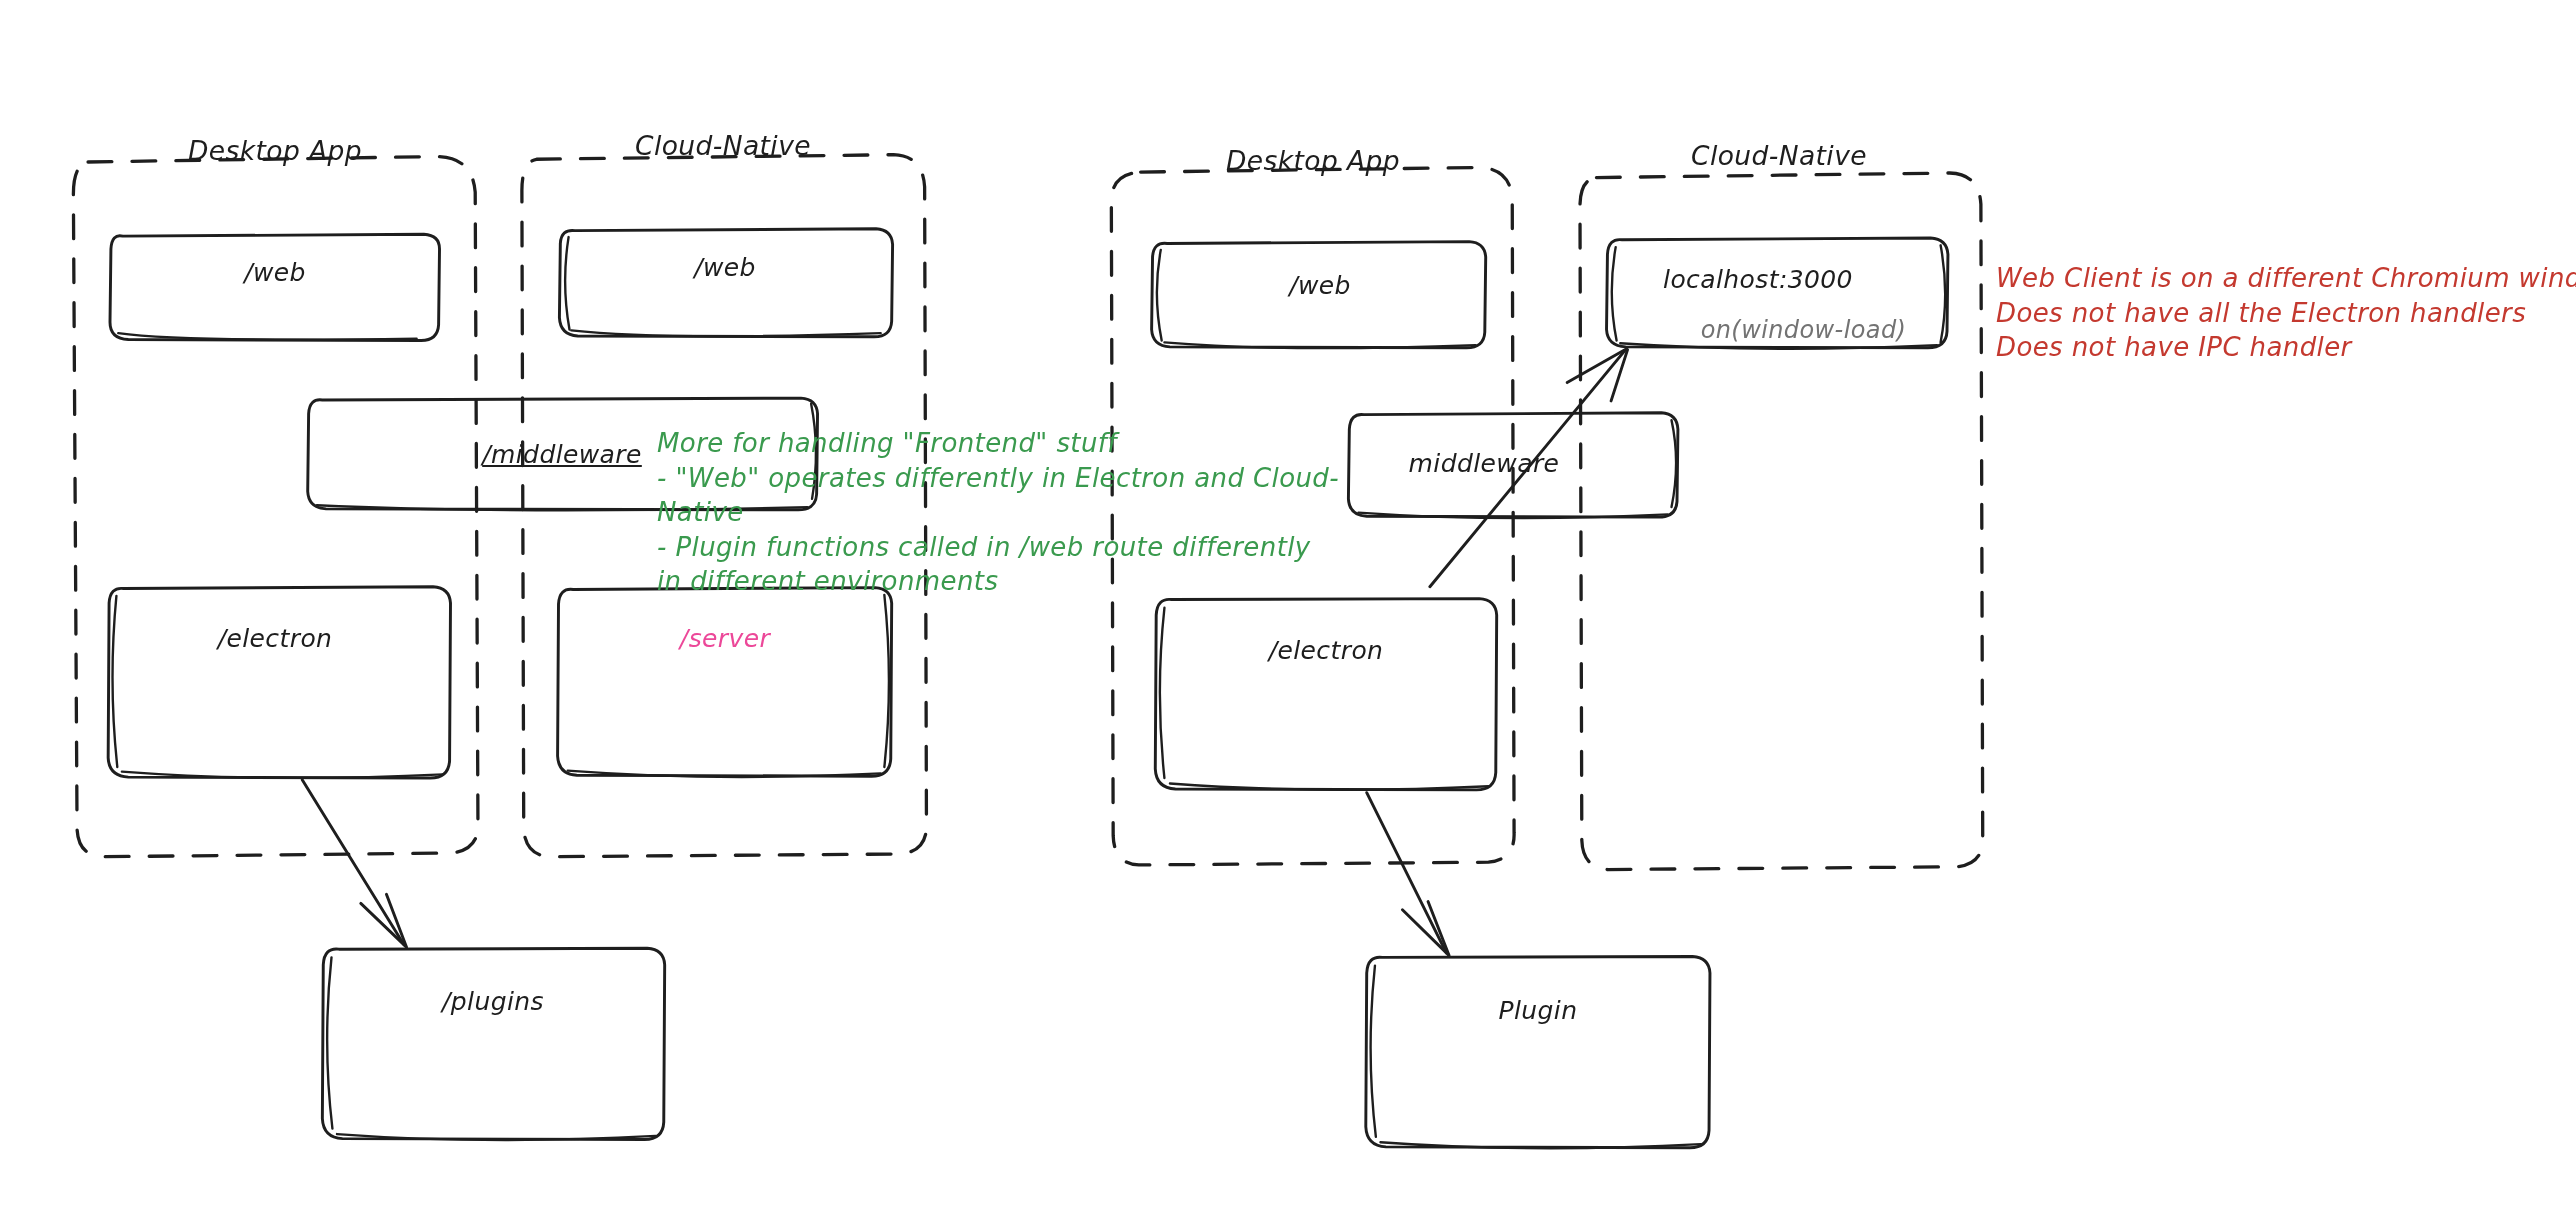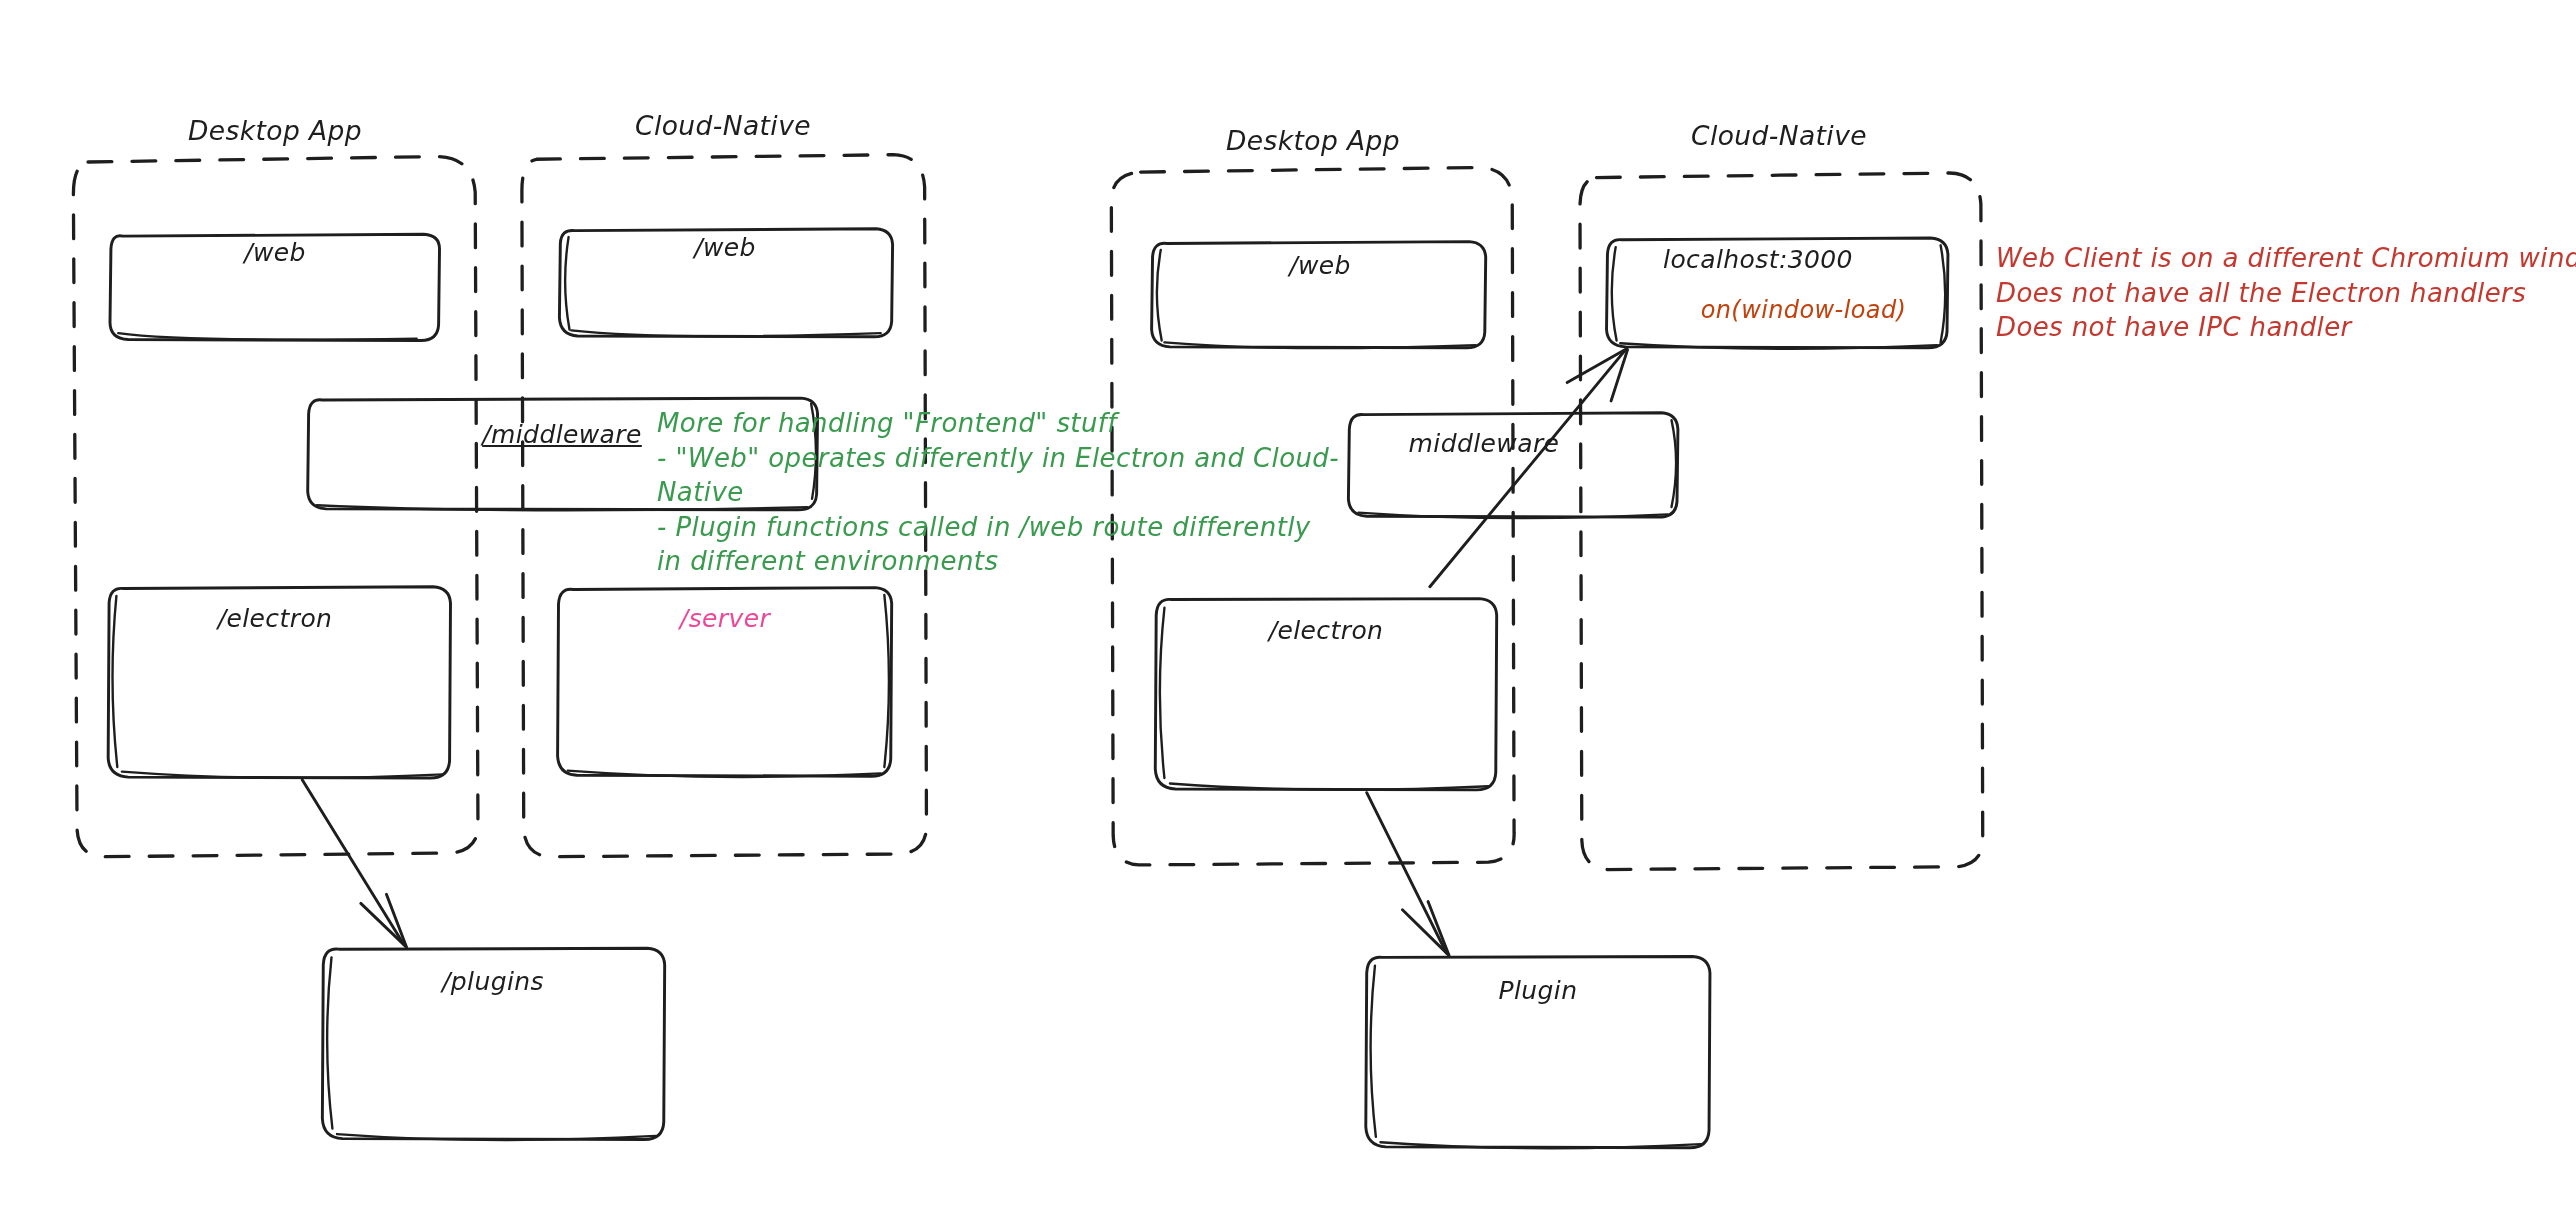--- a/index.html
+++ b/index.html
@@ -22,20 +22,21 @@
     position: absolute;
     left: 0;
     top: 0;
     width: 2576px;
     height: 1232px;
   }
   .hand {
     font-family: "DejaVu Sans", sans-serif;
     font-style: italic;
     letter-spacing: 0.4px;
+    margin-top: 20px;
   }
   .lbl {
     position: absolute;
     white-space: pre;
     line-height: 1.05;
     color: #1e1e1e;
     pointer-events: none;
   }
   .group-title {
     font-size: 26.5px;
@@ -50,21 +51,21 @@
   }
   .note {
     font-size: 26px;
     line-height: 1.33;
     white-space: pre-line;
   }
   .note.green { color: #3a9a4e; }
   .note.red   { color: #c4392f; }
   .sub-red {
     font-size: 24px;
-    color: #c2410c;
+    color: #737373;
     text-align: center;
   }
 </style>
 </head>
 <body>
 
 <div id="canvas">
 
   <svg id="sketch" viewBox="0 0 2814 1346" xmlns="http://www.w3.org/2000/svg">
     <defs>

